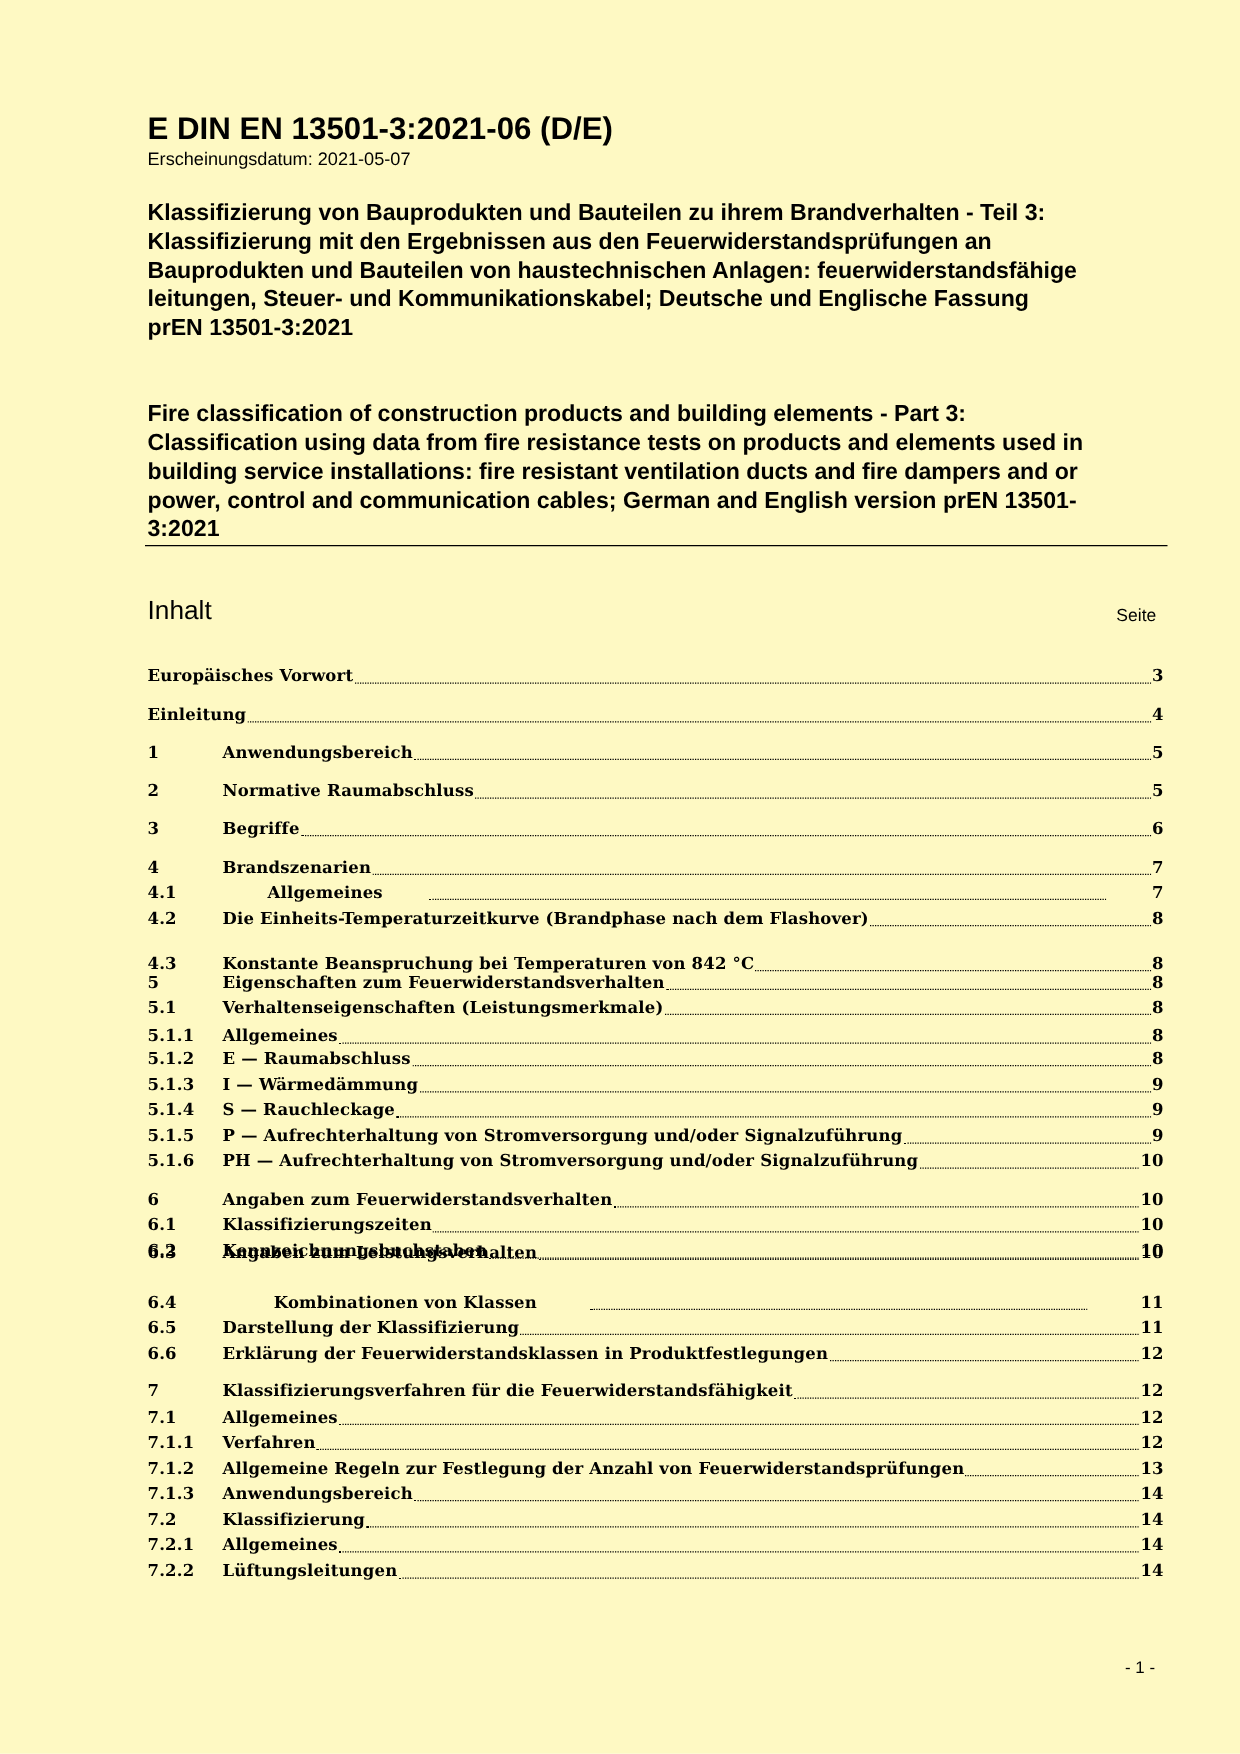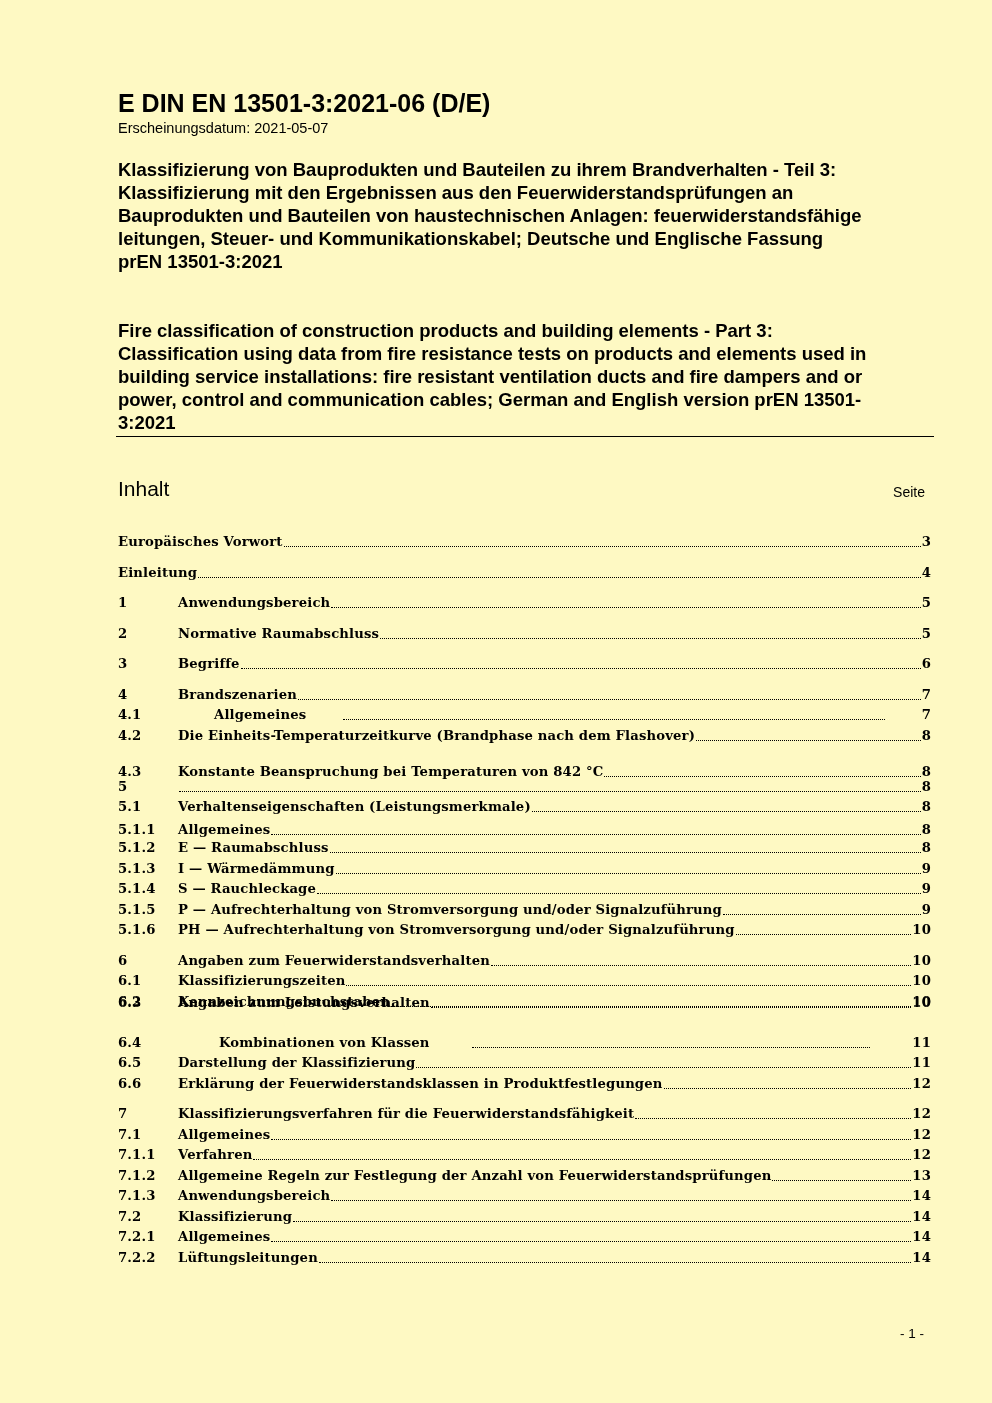--- a/index.html
+++ b/index.html
@@ -102,20 +102,21 @@
         <span class="toc-pagenum">8</span>
       </div>
       <div class="toc-row" style="top: 214px; margin-top: 16px;">
         <span class="toc-num">4.3</span>
         <span class="toc-title">Konstante Beanspruchung bei Temperaturen von 842 °C</span>
         <span class="toc-dots"></span>
         <span class="toc-pagenum">8</span>
       </div>
       <div class="toc-row" style="top: 245px;">
         <span class="toc-num">5</span>
+        <span class="toc-title">Eigenschaften zum Feuerwiderstandsverhalten</span>
         <span class="toc-dots"></span>
         <span class="toc-pagenum">8</span>
       </div>
       <div class="toc-row" style="top: 265px;">
         <span class="toc-num">5.1</span>
         <span class="toc-title">Verhaltenseigenschaften (Leistungsmerkmale)</span>
         <span class="toc-dots"></span>
         <span class="toc-pagenum">8</span>
       </div>
       <div class="toc-row" style="top: 288px;">

